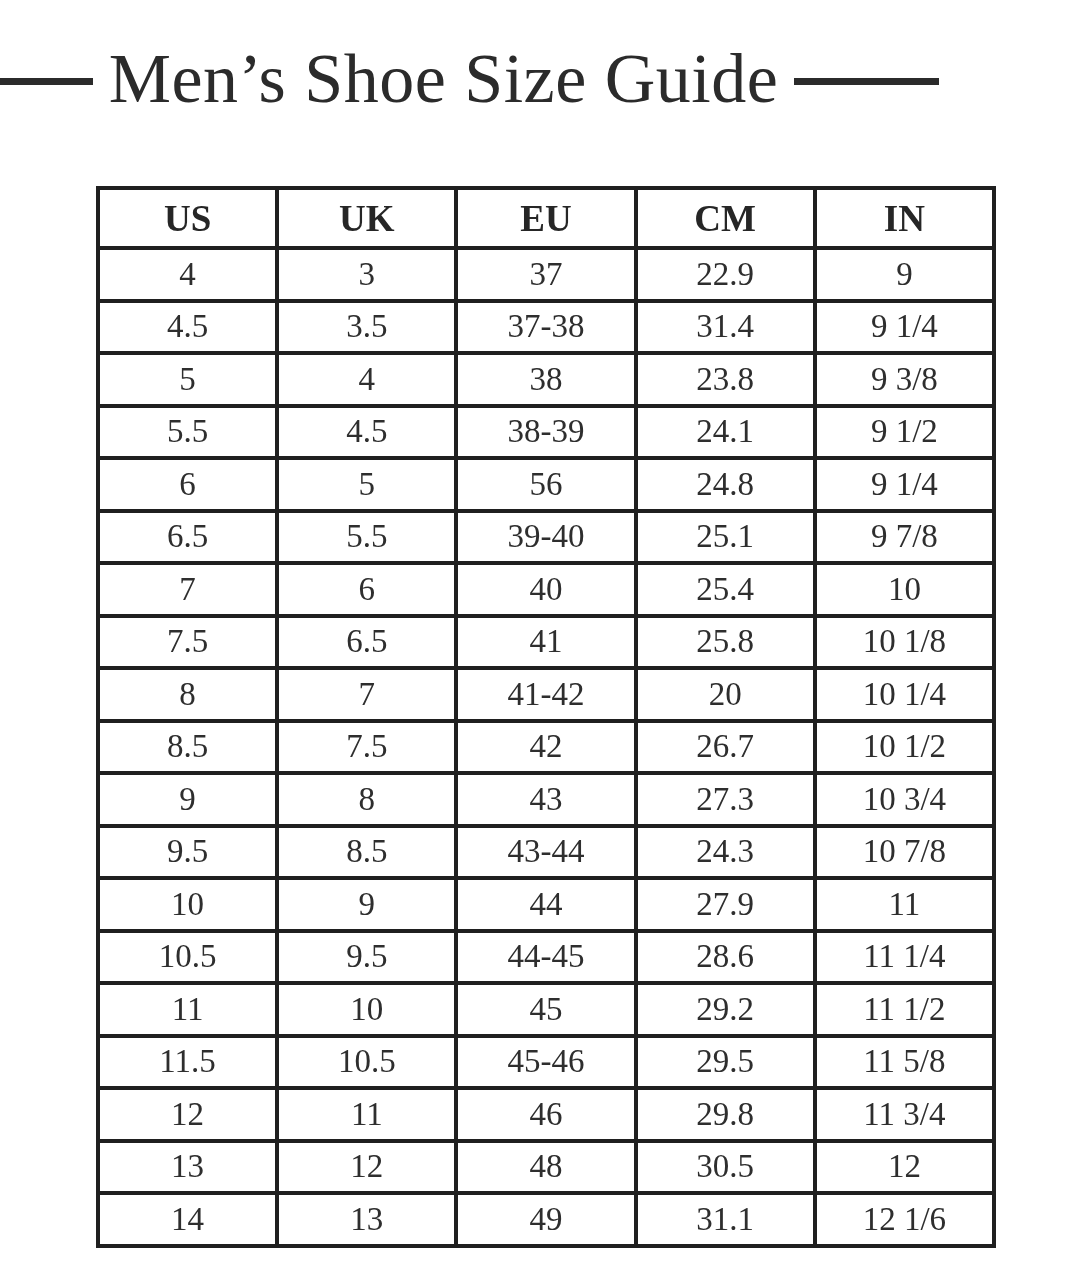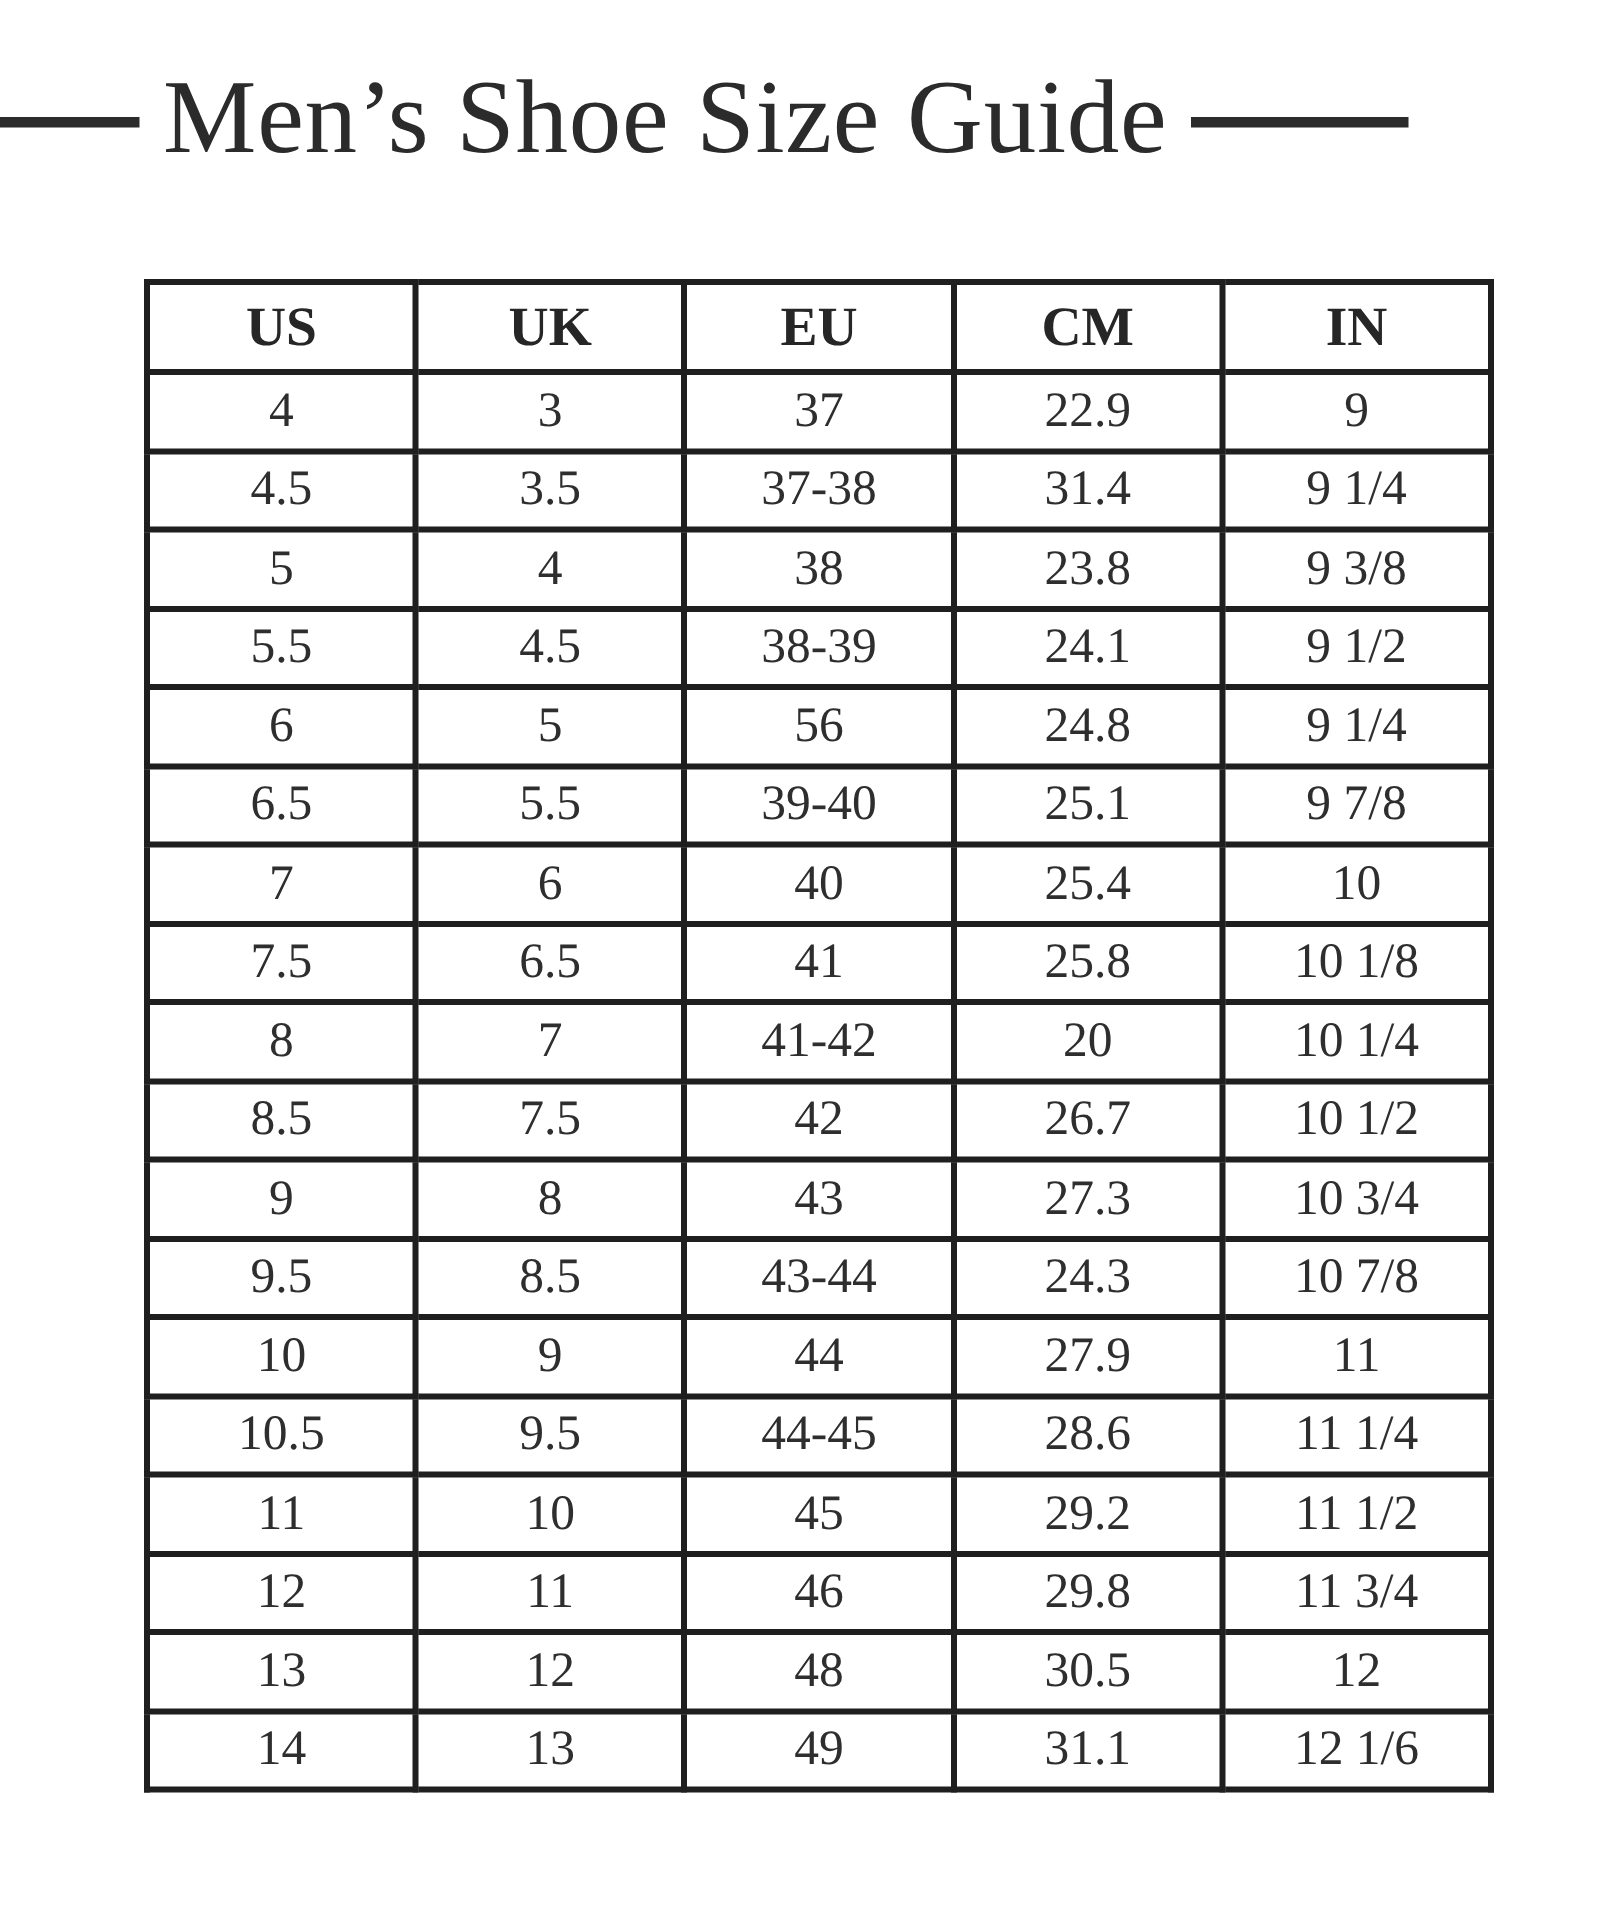--- a/index.html
+++ b/index.html
@@ -197,20 +197,27 @@
         <td>11 1/4</td>
       </tr>
       <tr>
         <td>11</td>
         <td>10</td>
         <td>45</td>
         <td>29.2</td>
         <td>11 1/2</td>
       </tr>
       <tr>
+        <td>11.5</td>
+        <td>10.5</td>
+        <td>45-46</td>
+        <td>29.5</td>
+        <td>11 5/8</td>
+      </tr>
+      <tr>
         <td>12</td>
         <td>11</td>
         <td>46</td>
         <td>29.8</td>
         <td>11 3/4</td>
       </tr>
       <tr>
         <td>13</td>
         <td>12</td>
         <td>48</td>

